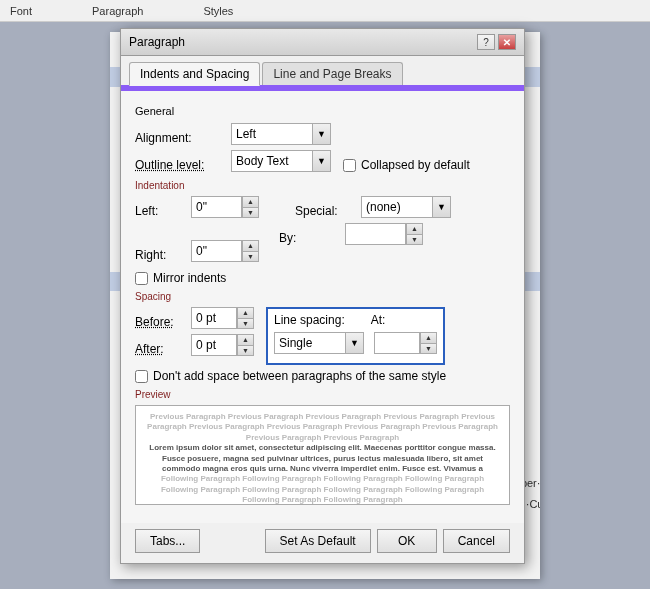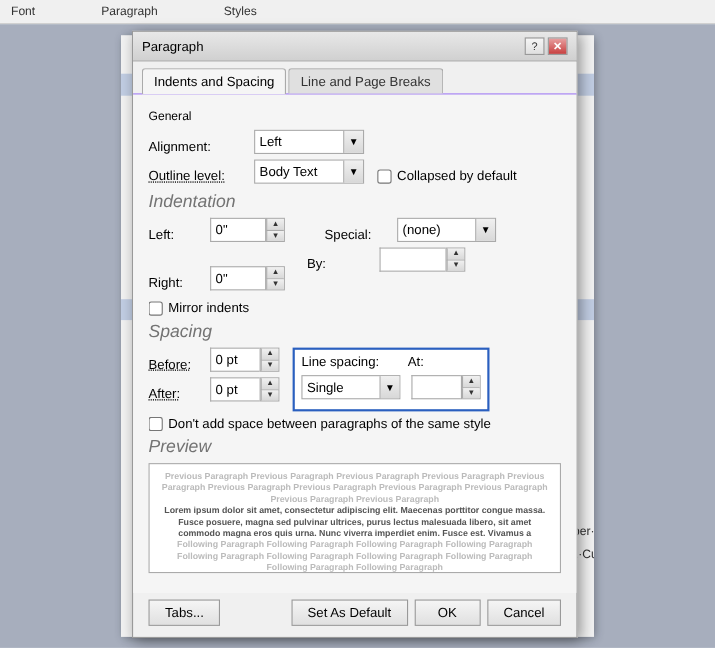--- a/index.html
+++ b/index.html
@@ -157,21 +157,21 @@
       background: linear-gradient(to bottom, #e8a0a0, #c84040);
       color: white;
       font-weight: bold;
     }
 
     
     .dialog-tabs {
       display: flex;
       padding: 6px 8px 0 8px;
       background: #f0f0f0;
-      border-bottom: 1px solid #8b5cf6;
+      border-bottom: 6px solid #8b5cf6;
       gap: 2px;
     }
 
     .tab {
       padding: 4px 10px;
       background: #e0e0e0;
       border: 1px solid #aaa;
       border-bottom: none;
       cursor: pointer;
       font-size: 12px;
@@ -297,24 +297,23 @@
       gap: 5px;
       margin-bottom: 5px;
     }
 
     .checkbox-label {
       font-size: 12px;
       color: #000;
     }
 
     .section-divider-label {
-      font-size: 16px;
-      color: #737373;
+      font-size: 10px;
+      color: #7f1d1d;
       margin-bottom: 5px;
-      font-style: italic;
     }
 
     
     .preview-box {
       border: 1px solid #aaa;
       background: white;
       height: 100px;
       margin-bottom: 8px;
       padding: 6px;
       overflow: hidden;

